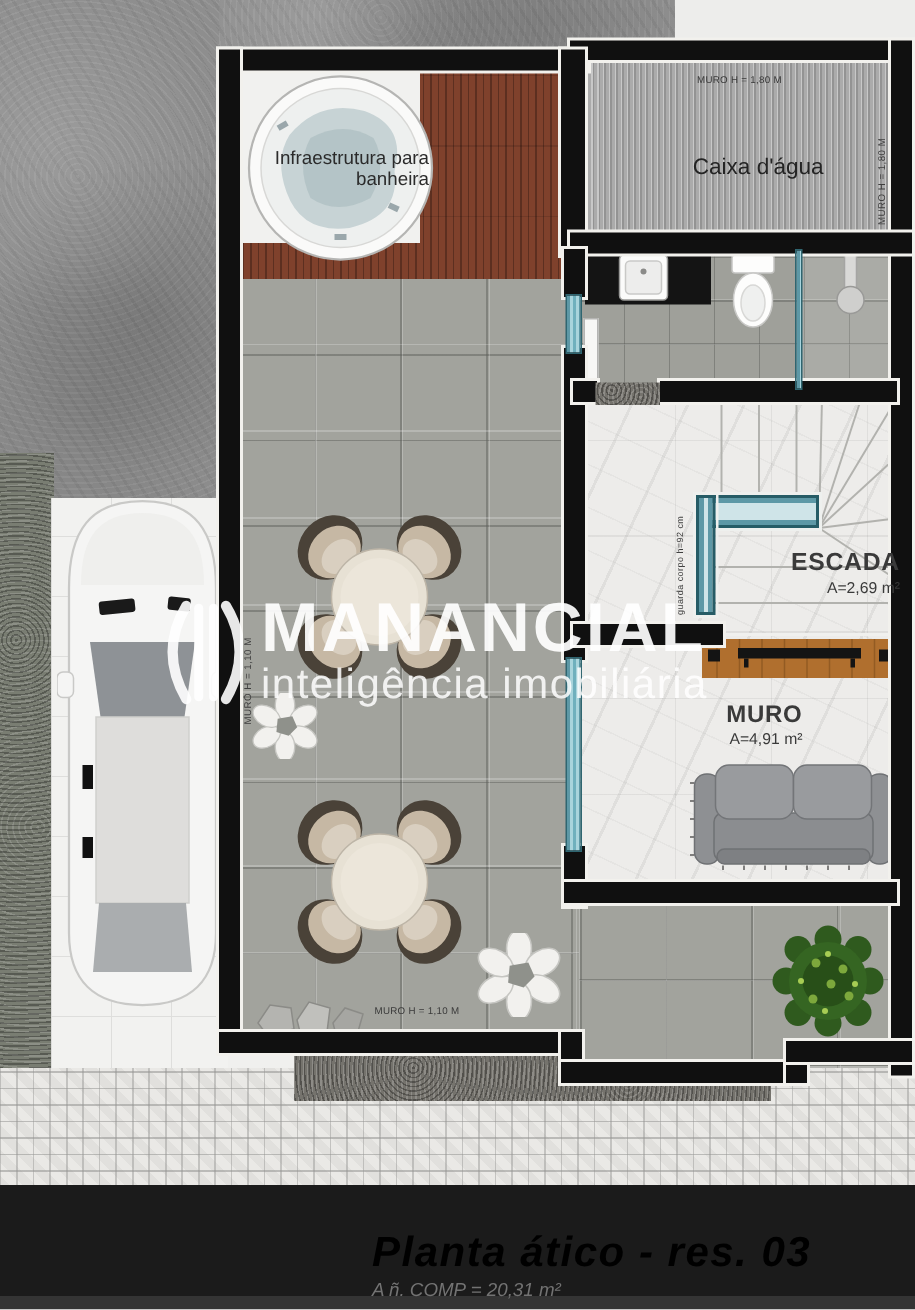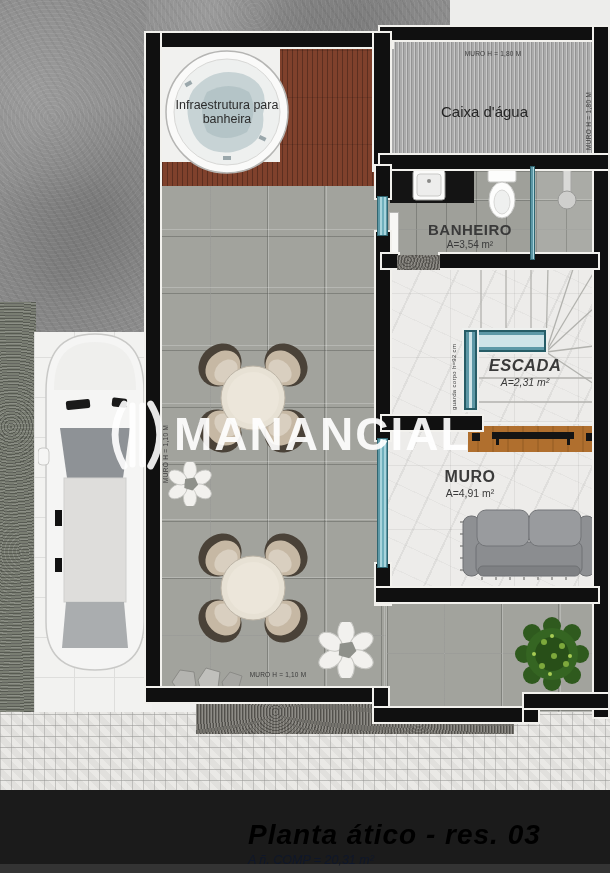--- a/index.html
+++ b/index.html
@@ -51,32 +51,32 @@
     border-bottom:3px solid #57281a;}
 
   
   .wall{position:absolute;background:#101010;box-shadow:0 0 0 2px #f2f1ed;z-index:30;}
   .glass{position:absolute;z-index:31;border:1px solid #2f6570;
     background:linear-gradient(90deg,#5d98a6 0 2px,#a8d4dc 2px 4px,#6fb0bd 4px 6px,#a8d4dc 6px 8px,#5d98a6 8px 9px);}
   .rail{position:absolute;z-index:22;border:2px solid #265c66;box-shadow:0 0 0 2px #eef0ee;
     background:linear-gradient(0deg,#5d98a6 0 3px,#cfe4e8 3px calc(100% - 3px),#5d98a6 calc(100% - 3px) 100%);}
 
   
-  .room-label{position:absolute;z-index:40;text-align:center;color:#3a3a3a;}
+  .room-label{position:absolute;z-index:40;text-align:right;color:#3a3a3a;}
   .room-label .nm{font-weight:bold;letter-spacing:.5px;}
   .room-label .ar{margin-top:1px;}
   .small-note{position:absolute;z-index:40;color:#3a3a3a;font-size:6.5px;text-align:center;letter-spacing:.2px;}
   .vtext{position:absolute;z-index:40;color:#3e3e3e;font-size:6.5px;writing-mode:vertical-rl;
          transform:rotate(180deg);letter-spacing:.3px;}
   .watermark{position:absolute;z-index:60;display:flex;align-items:center;gap:12px;}
   .wm-brand{font-size:46px;font-weight:bold;color:rgba(255,255,255,.92);letter-spacing:2px;line-height:.9;}
   .wm-tag{font-size:28px;color:rgba(255,255,255,.85);letter-spacing:1px;}
   .caption{position:absolute;z-index:10;color:#333;}
   .cap-title{font-size:28px;font-weight:bold;color:#000000;letter-spacing:1px;font-style:italic;}
-  .cap-line{font-size:12.5px;color:#0f172a;margin-top:2px;font-style:italic;}
+  .cap-line{font-size:12.5px;color:#737373;margin-top:2px;font-style:italic;}
   .obj{position:absolute;z-index:20;}
 </style>
 </head>
 <body>
 
 <div class="canvas">
 
   <div class="abs concrete" style="left:0;top:0;width:148px;height:336px;"></div>
   <div class="abs concrete" style="left:146px;top:0;width:308px;height:33px;"></div>
   <div class="abs" style="left:450px;top:0;width:160px;height:30px;background:#ededeb;"></div>
@@ -335,47 +335,44 @@
   <div class="wall" style="left:382px;top:254px;width:16px;height:14px;"></div>
   <div class="wall" style="left:440px;top:254px;width:158px;height:14px;"></div>
   <div class="wall" style="left:382px;top:416px;width:100px;height:14px;"></div>
   <div class="wall" style="left:376px;top:588px;width:222px;height:14px;"></div>
   <div class="wall" style="left:146px;top:688px;width:240px;height:14px;"></div>
   <div class="wall" style="left:374px;top:688px;width:14px;height:34px;"></div>
   <div class="wall" style="left:374px;top:708px;width:160px;height:14px;"></div>
   <div class="wall" style="left:524px;top:694px;width:14px;height:28px;"></div>
   <div class="wall" style="left:524px;top:694px;width:84px;height:14px;"></div>
 
-  <div class="room-label" style="left:395px;top:221px;width:150px;">
-    <div class="nm" style="font-size:15px;">BANHEIRO</div>
-    <div class="ar" style="font-size:10px;">A=3,54 m²</div>
-  </div>
-  <div class="room-label" style="left:450px;top:356px;width:150px;font-style:italic;">
+  <div class="room-label" style="left:450px;top:366px;width:150px;">
     <div class="nm" style="font-size:16.5px;">ESCADA</div>
-    <div class="ar" style="font-size:10.5px;">A=2,31 m²</div>
+    <div class="ar" style="font-size:10.5px;">A=2,69 m²</div>
   </div>
   <div class="room-label" style="left:405px;top:468px;width:130px;">
     <div class="nm" style="font-size:16px;">MURO</div>
     <div class="ar" style="font-size:10.5px;">A=4,91 m²</div>
   </div>
-  <div class="room-label" style="left:405px;top:103px;width:159px;">
+  <div class="room-label" style="left:405px;top:103px;width:144px;">
     <div style="font-size:15px;color:#242424;">Caixa d'água</div>
   </div>
 
   <div class="small-note" style="left:438px;top:50px;width:110px;">MURO H = 1,80 M</div>
   <div class="vtext" style="left:585px;top:55px;height:95px;">MURO H = 1,80 M</div>
   <div class="vtext" style="left:162px;top:388px;height:95px;">MURO H = 1,10 M</div>
   <div class="small-note" style="left:218px;top:671px;width:120px;">MURO H = 1,10 M</div>
   <div class="vtext" style="left:451px;top:330px;height:80px;font-size:6px;">guarda corpo h=92 cm</div>
 
   <div class="watermark" style="left:106px;top:388px;">
     <svg width="56" height="94" viewBox="0 0 74 94">
       <path d="M24,6 Q0,46 24,88" stroke="rgba(255,255,255,.9)" stroke-width="9" fill="none" stroke-linecap="round"></path>
       <rect x="31" y="4" width="8" height="86" rx="4" fill="rgba(255,255,255,.9)"></rect>
       <rect x="44" y="4" width="8" height="86" rx="4" fill="rgba(255,255,255,.9)"></rect>
       <path d="M59,6 Q83,46 59,88" stroke="rgba(255,255,255,.9)" stroke-width="9" fill="none" stroke-linecap="round"></path>
     </svg>
     <div>
       <div class="wm-brand">MANANCIAL</div>
+      <div class="wm-tag">inteligência imobiliária</div>
     </div>
   </div>
 
 </div>
 
 </body></html>

